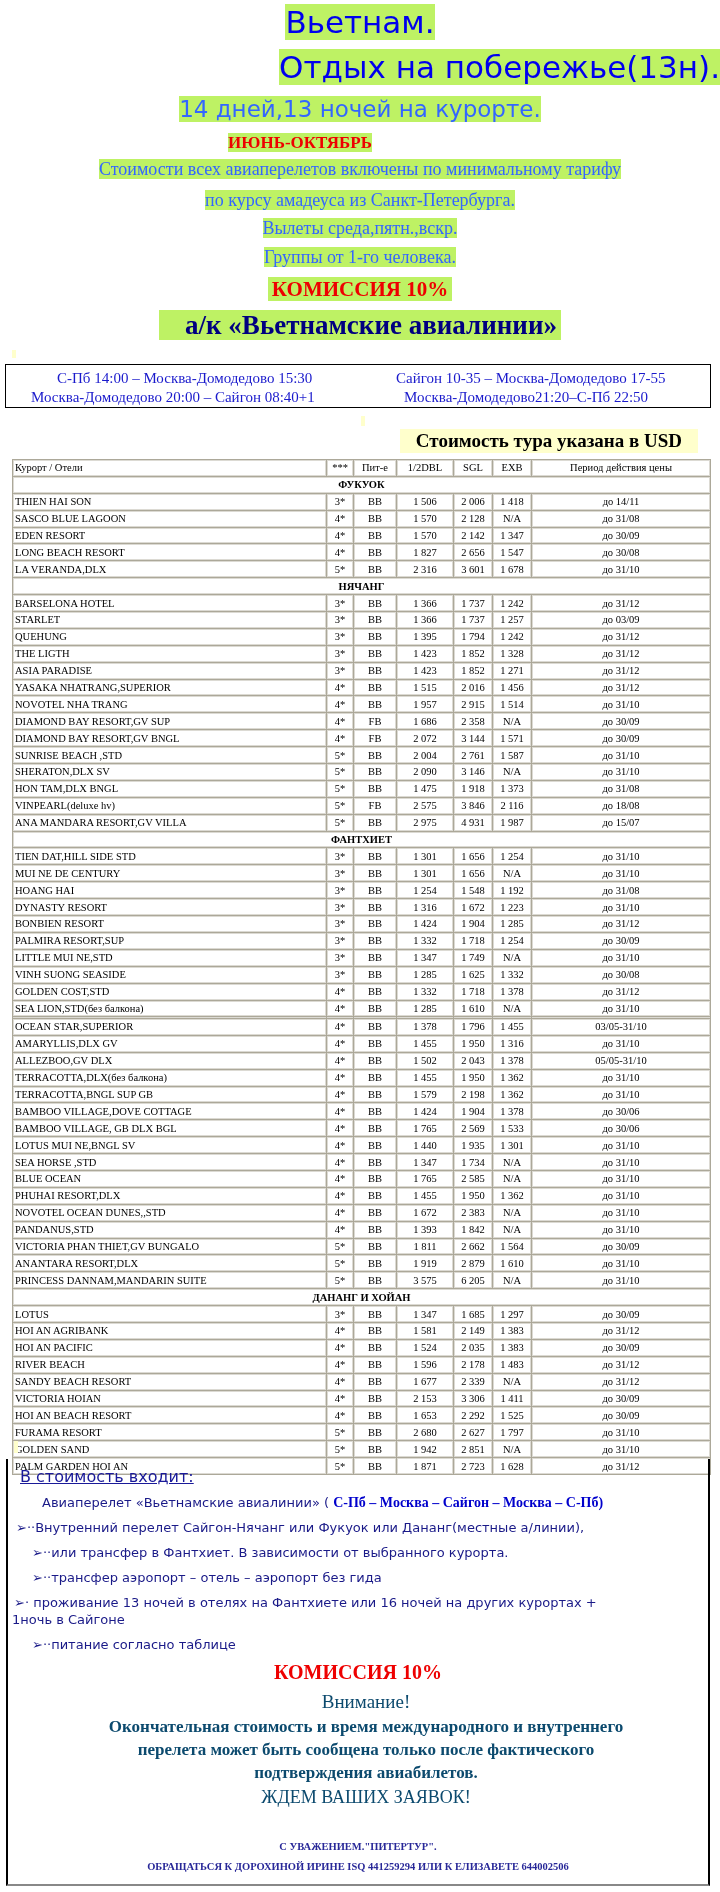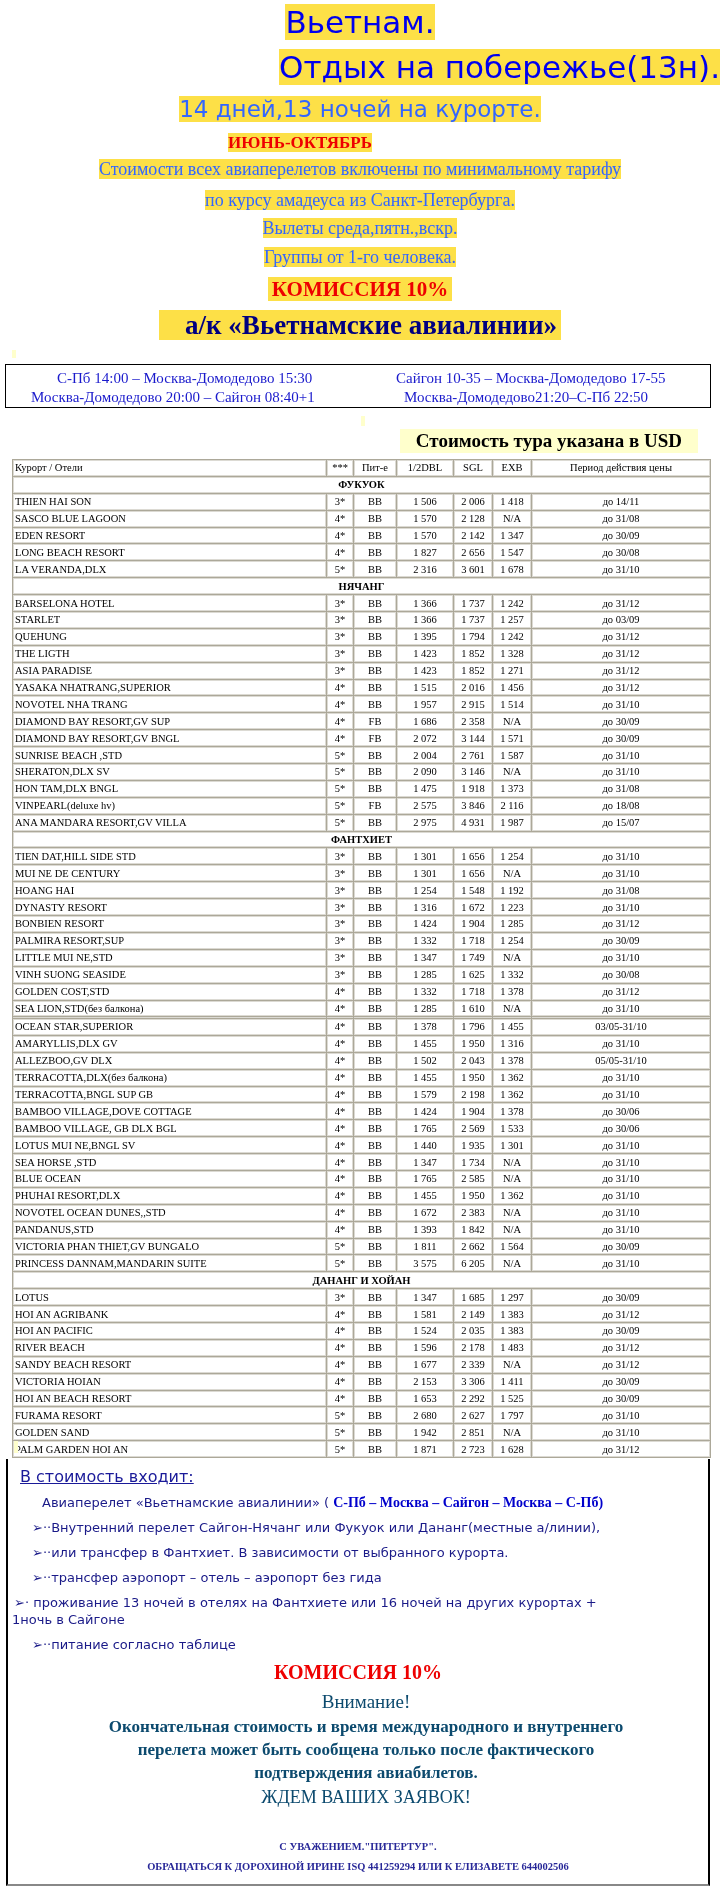--- a/index.html
+++ b/index.html
@@ -1,17 +1,17 @@
 <!DOCTYPE html>
 <html><head>
 <meta charset="utf-8">
 <style>
   html, body { margin:0; padding:0; background:#fff; }
   body { width:720px; height:1892px; position:relative; overflow:hidden; font-family:"Liberation Serif", serif; }
-  .hl { background:#fde047; }
+  .hl { background:#bef264; }
   .sans { font-family:"DejaVu Sans", sans-serif; }
   .h1 { position:absolute; top:4px; left:0; width:720px; text-align:center; font-size:31px; color:#0000ee; line-height:36px; }
   .h2 { position:absolute; top:48px; left:0; width:720px; text-align:right; font-size:31px; color:#0000ee; line-height:38px; }
   .h3 { position:absolute; top:94px; left:0; width:720px; text-align:center; font-size:23px; color:#3366ff; line-height:30px; }
   .months { position:absolute; top:132px; left:0; width:600px; text-align:center; font-size:17px; color:#ee0000; line-height:22px; font-weight:bold; }
   .info { position:absolute; left:0; width:720px; text-align:center; font-size:18px; color:#3366ff; line-height:24px; }
   .commission-top { position:absolute; top:275px; left:0; width:720px; text-align:center; font-size:21px; color:#ee0000; font-weight:bold; line-height:28px; }
   .airline { position:absolute; top:308px; left:0; width:720px; text-align:center; font-size:27px; color:#000080; font-weight:bold; line-height:34px; }
   .dot { position:absolute; width:4px; height:8px; background:#ffffcc; }
   .flights { position:absolute; top:364px; left:5px; width:706px; height:44px; border:1px solid #000; box-sizing:border-box; }
@@ -505,20 +505,29 @@
       <tr>
         <td>VICTORIA PHAN THIET,GV BUNGALO</td>
         <td class="c">5*</td>
         <td class="c">BB</td>
         <td class="c">1 811</td>
         <td class="c">2 662</td>
         <td class="c">1 564</td>
         <td class="c">до 30/09</td>
       </tr>
       <tr>
+        <td>ANANTARA RESORT,DLX</td>
+        <td class="c">5*</td>
+        <td class="c">BB</td>
+        <td class="c">1 919</td>
+        <td class="c">2 879</td>
+        <td class="c">1 610</td>
+        <td class="c">до 31/10</td>
+      </tr>
+      <tr>
         <td>PRINCESS DANNAM,MANDARIN SUITE</td>
         <td class="c">5*</td>
         <td class="c">BB</td>
         <td class="c">3 575</td>
         <td class="c">6 205</td>
         <td class="c">N/A</td>
         <td class="c">до 31/10</td>
       </tr>
       <tr>
         <td colspan="7" class="region">ДАНАНГ И ХОЙАН</td>
@@ -616,21 +625,21 @@
     </tbody>
 </table>
 
 <div class="dot" style="top:1441px;left:14px;height:12px"></div>
 
 <div class="includes">
   <div class="inc-title">В стоимость входит:</div>
   <div class="inc-line" style="top:35px;left:34px">
     <span>Авиаперелет «Вьетнамские авиалинии» ( </span><span class="blue">С-Пб – Москва – Сайгон – Москва – С-Пб)</span>
   </div>
-  <div class="inc-line" style="top:60px;left:24px">➢··Внутренний перелет Сайгон-Нячанг или Фукуок или Дананг(местные а/линии),</div>
+  <div class="inc-line" style="top:60px;left:8px">➢··Внутренний перелет Сайгон-Нячанг или Фукуок или Дананг(местные а/линии),</div>
   <div class="inc-line" style="top:110px;left:24px">➢··трансфер аэропорт – отель – аэропорт без гида</div>
   <div class="inc-line" style="top:85px;left:24px">➢··или трансфер в Фантхиет. В зависимости от выбранного курорта.</div>
   <div class="inc-line" style="top:135px;left:6px">➢· проживание 13 ночей в отелях на Фантхиете или 16 ночей на других курортах +</div>
   <div class="inc-line" style="top:152px;left:4px">1ночь в Сайгоне</div>
   <div class="inc-line" style="top:177px;left:24px">➢··питание согласно таблице</div>
 
   <div class="comm-bottom">КОМИССИЯ   10%</div>
   <div class="attn" style="top:232px;font-size:19px;font-weight:normal">Внимание!</div>
   <div class="attn" style="top:258px;font-size:17px">Окончательная стоимость и время международного и внутреннего</div>
   <div class="attn" style="top:281px;font-size:17px">перелета может быть сообщена только после фактического</div>

